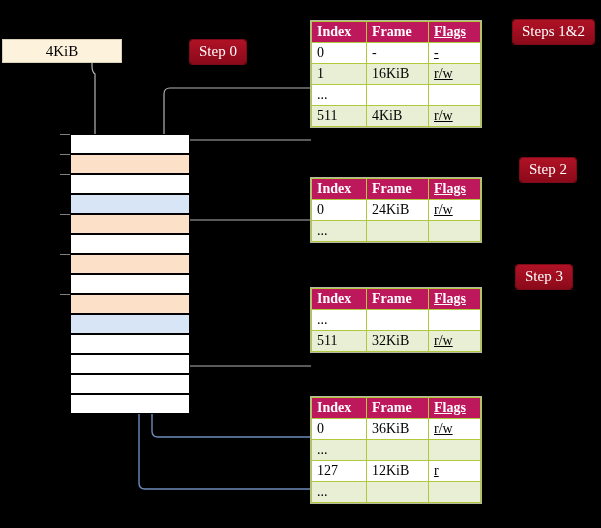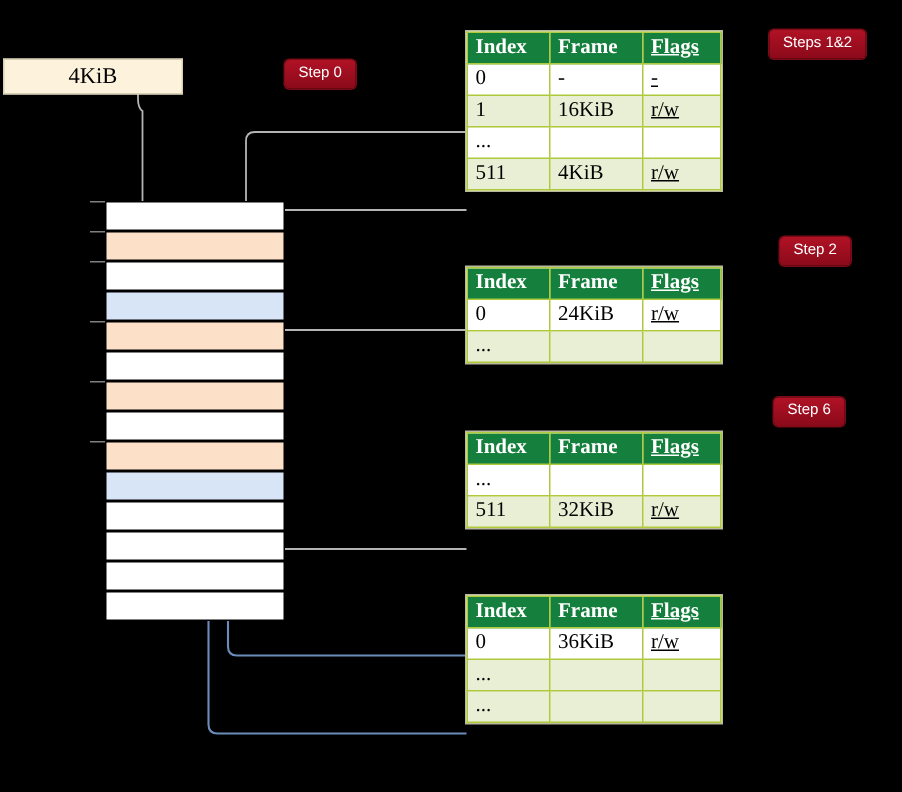--- a/index.html
+++ b/index.html
@@ -12,22 +12,22 @@
 
   
   #wires{position:absolute;left:0;top:0;width:601px;height:528px;pointer-events:none;}
 
   
   .badge{
     position:absolute;
     background:#9e0b1d;
     background:linear-gradient(#b01225,#8b0a1a);
     color:#fff;
-    font-family:Liberation Sans, sans-serif;
-    font-size:10px;
+    font-family:Liberation Serif, serif;
+    font-size:15px;
     line-height:1;
     padding:4px 9px 5px 9px;
     border-radius:3px;
     white-space:nowrap;
     box-shadow:0 0 0 1px #7d0a17;
   }
 
   
   .vpage{
     position:absolute;
@@ -63,21 +63,21 @@
     border:1px solid #aec93c;
     padding:1px 5px 2px 5px;
     height:21px;
     box-sizing:border-box;
     text-align:left;
     font-weight:normal;
     vertical-align:middle;
     white-space:nowrap;
   }
   .ptable th{
-    background:#15803d;
+    background:#be185d;
     color:#ffffff;
     font-weight:bold;
     font-size:14px;
     border-color:#aecb3e;
   }
   .ptable tr.odd td{background:#ffffff;}
   .ptable tr.even td{background:#e9efd4;}
   .ptable td.hl{background:#f6f2a0;}
   .c-index{width:55px;}
   .c-frame{width:62px;}
@@ -144,21 +144,21 @@
       <div class="memrow" style="top: 200px; height: 20px;"></div>
       <div class="memrow" style="top: 220px; height: 20px;"></div>
       <div class="memrow" style="top: 240px; height: 20px;"></div>
       <div class="memrow" style="top: 260px; height: 20px;"></div>
     </div>
 
   <div id="badges">
       <div class="badge" style="left: 190px; top: 40px;">Step 0</div>
       <div class="badge" style="left: 513px; top: 20px;">Steps 1&amp;2</div>
       <div class="badge" style="left: 520px; top: 158px;">Step 2</div>
-      <div class="badge" style="left: 516px; top: 265px;">Step 6</div>
+      <div class="badge" style="left: 516px; top: 265px;">Step 3</div>
     </div>
 
   <div id="tables">
       <table class="ptable" style="left: 311px; top: 21px;">
         <thead>
           <tr>
             <th class="c-index">Index</th>
             <th class="c-frame">Frame</th>
             <th class="c-flags">Flags</th>
           </tr>
@@ -240,20 +240,25 @@
           <tr class="odd">
             <td class="c-index">0</td>
             <td class="c-frame">36KiB</td>
             <td class="c-flags">r/w</td>
           </tr>
           <tr class="even">
             <td class="c-index">...</td>
             <td class="c-frame"></td>
             <td class="c-flags"></td>
           </tr>
+          <tr class="odd">
+            <td class="c-index">127</td>
+            <td class="c-frame">12KiB</td>
+            <td class="c-flags">r</td>
+          </tr>
           <tr class="even">
             <td class="c-index">...</td>
             <td class="c-frame"></td>
             <td class="c-flags"></td>
           </tr>
         </tbody>
       </table>
     </div>
 
 </div>

